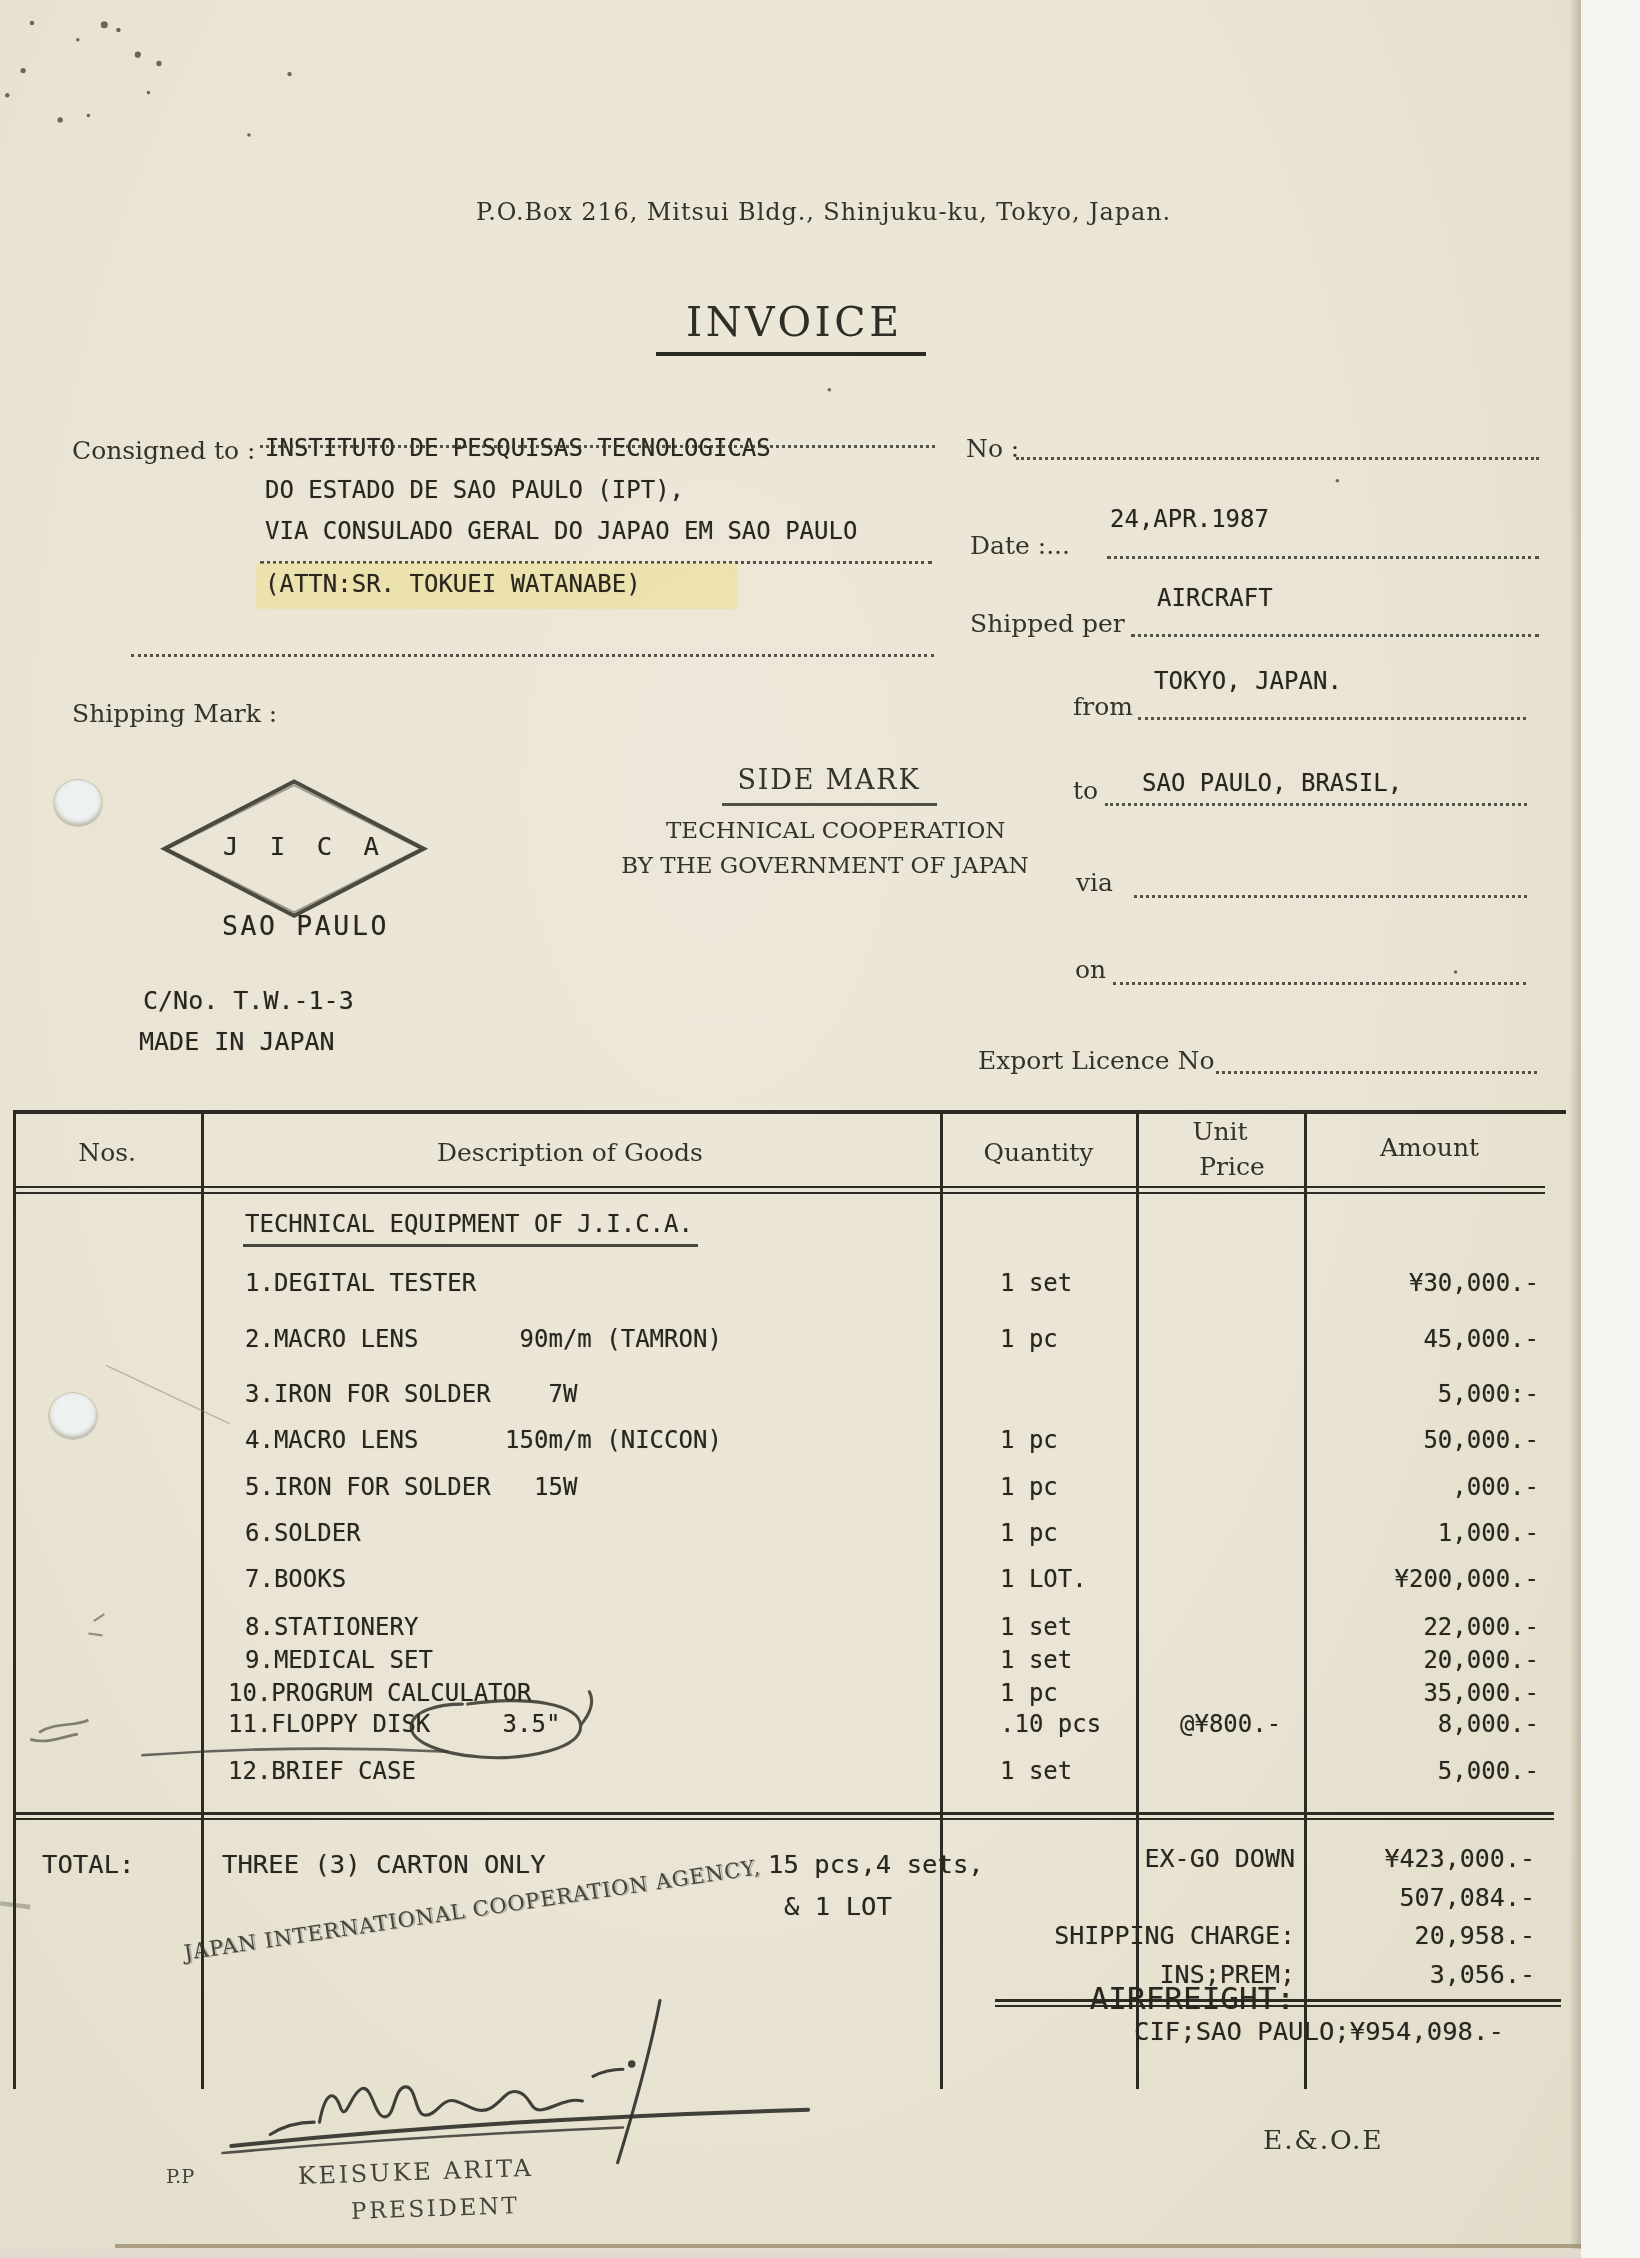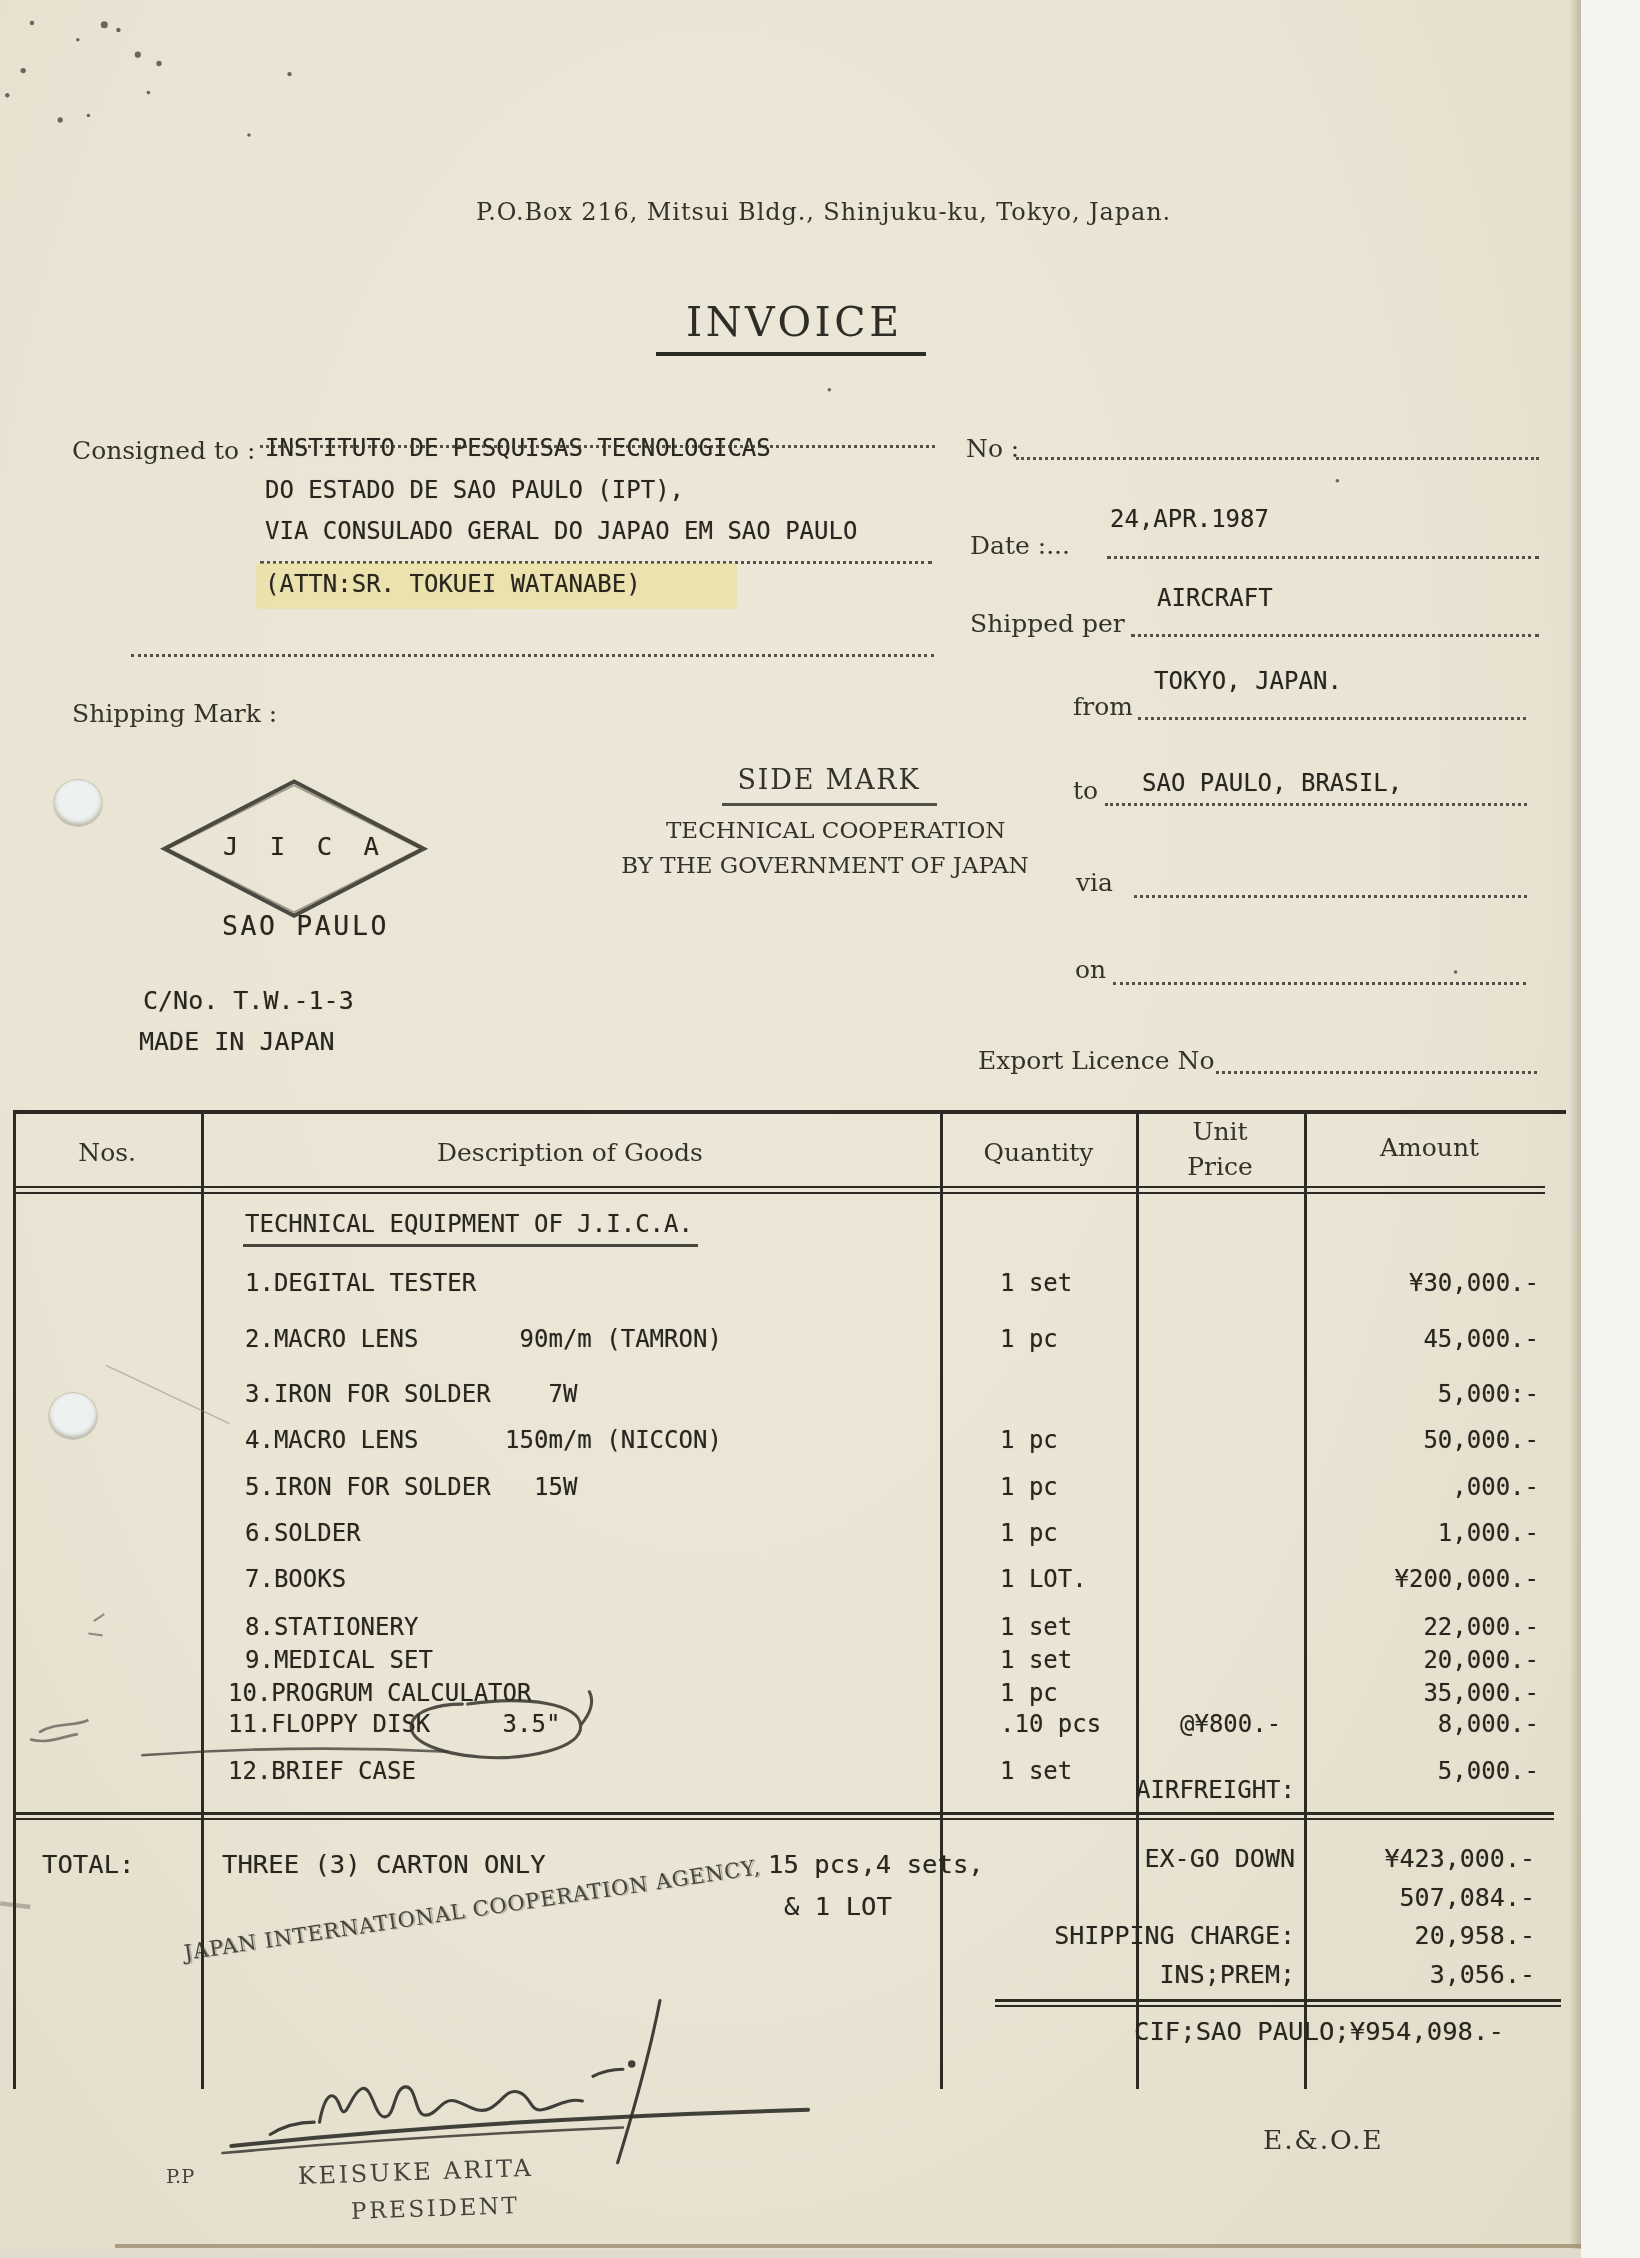--- a/index.html
+++ b/index.html
@@ -129,21 +129,21 @@
   <div class="vline" style="left:13.2px;top:1110px;height:979px;"></div>
   <div class="vline" style="left:201px;top:1110px;height:979px;"></div>
   <div class="vline" style="left:940px;top:1110px;height:979px;"></div>
   <div class="vline" style="left:1136px;top:1110px;height:979px;"></div>
   <div class="vline" style="left:1304px;top:1110px;height:979px;"></div>
 
   <div class="t serif thead ctr" style="left:13.2px;top:1138px;width:188px;">Nos.</div>
   <div class="t serif thead ctr" style="left:201px;top:1138px;width:738px;">Description of Goods</div>
   <div class="t serif thead ctr" style="left:940px;top:1138px;width:197px;">Quantity</div>
   <div class="t serif thead ctr" style="left:1136px;top:1117px;width:168px;">Unit</div>
-  <div class="t serif thead ctr" style="left:1136px;top:1152px;width:168px;">Price</div>
+  <div class="t serif thead ctr" style="left:1136px;top:1152px;width:168px;padding-left:12px;">Price</div>
   <div class="t serif thead ctr" style="left:1304px;top:1133px;width:251px;">Amount</div>
 
   <div class="t mono typed" style="left:245px;top:1210px;">TECHNICAL EQUIPMENT OF J.I.C.A.</div>
   <div class="rule" style="left:243px;top:1244px;width:455px;height:2.6px;opacity:.85;"></div>
 
   <div class="trow" style="top:1269px;">
     <span class="cell c-desc">1.DEGITAL TESTER</span>
     <span class="cell c-qty">1 set</span>
     <span class="cell c-amt">¥30,000.-</span>
   </div>
@@ -204,21 +204,21 @@
     <span class="cell c-amt">5,000.-</span>
   </div>
 
   <div class="t mono" style="left:42px;top:1849px;font-size:25.6px;">TOTAL:</div>
   <div class="t mono" style="left:222px;top:1849px;font-size:25.6px;">THREE (3) CARTON ONLY</div>
   <div class="t mono" style="left:768px;top:1849px;font-size:25.6px;">15 pcs,4 sets,</div>
   <div class="t mono" style="left:784px;top:1891px;font-size:25.6px;">&amp; 1 LOT</div>
 
   <div class="t mono rt" style="left:882px;top:1844px;width:413px;font-size:25px;">EX-GO DOWN</div>
   <div class="t mono rt" style="left:1295px;top:1844px;width:240px;font-size:25px;">¥423,000.-</div>
-  <div class="t mono rt" style="left:882px;top:1776px;width:413px;font-size:24px;">AIRFREIGHT:</div>
+  <div class="t mono rt" style="left:882px;top:1980px;width:413px;font-size:31px;">AIRFREIGHT:</div>
   <div class="t mono rt" style="left:1295px;top:1883px;width:240px;font-size:25px;">507,084.-</div>
   <div class="t mono rt" style="left:882px;top:1921px;width:413px;font-size:25px;">SHIPPING CHARGE:</div>
   <div class="t mono rt" style="left:1295px;top:1921px;width:240px;font-size:25px;">20,958.-</div>
   <div class="t mono rt" style="left:882px;top:1960px;width:413px;font-size:25px;">INS;PREM;</div>
   <div class="t mono rt" style="left:1295px;top:1960px;width:240px;font-size:25px;">3,056.-</div>
 
   <div class="t mono" style="left:1134px;top:2016px;font-size:25.6px;">CIF;SAO PAULO;¥954,098.-</div>
 
   <div class="t serif stamped" style="left:184px;top:1941px;width:512px;font-size:21px;letter-spacing:0.9px;
        transform:rotate(-8.5deg);transform-origin:left center;text-shadow:1.8px 0.9px 0 rgba(40,40,35,.30);">JAPAN INTERNATIONAL COOPERATION AGENCY,</div>

